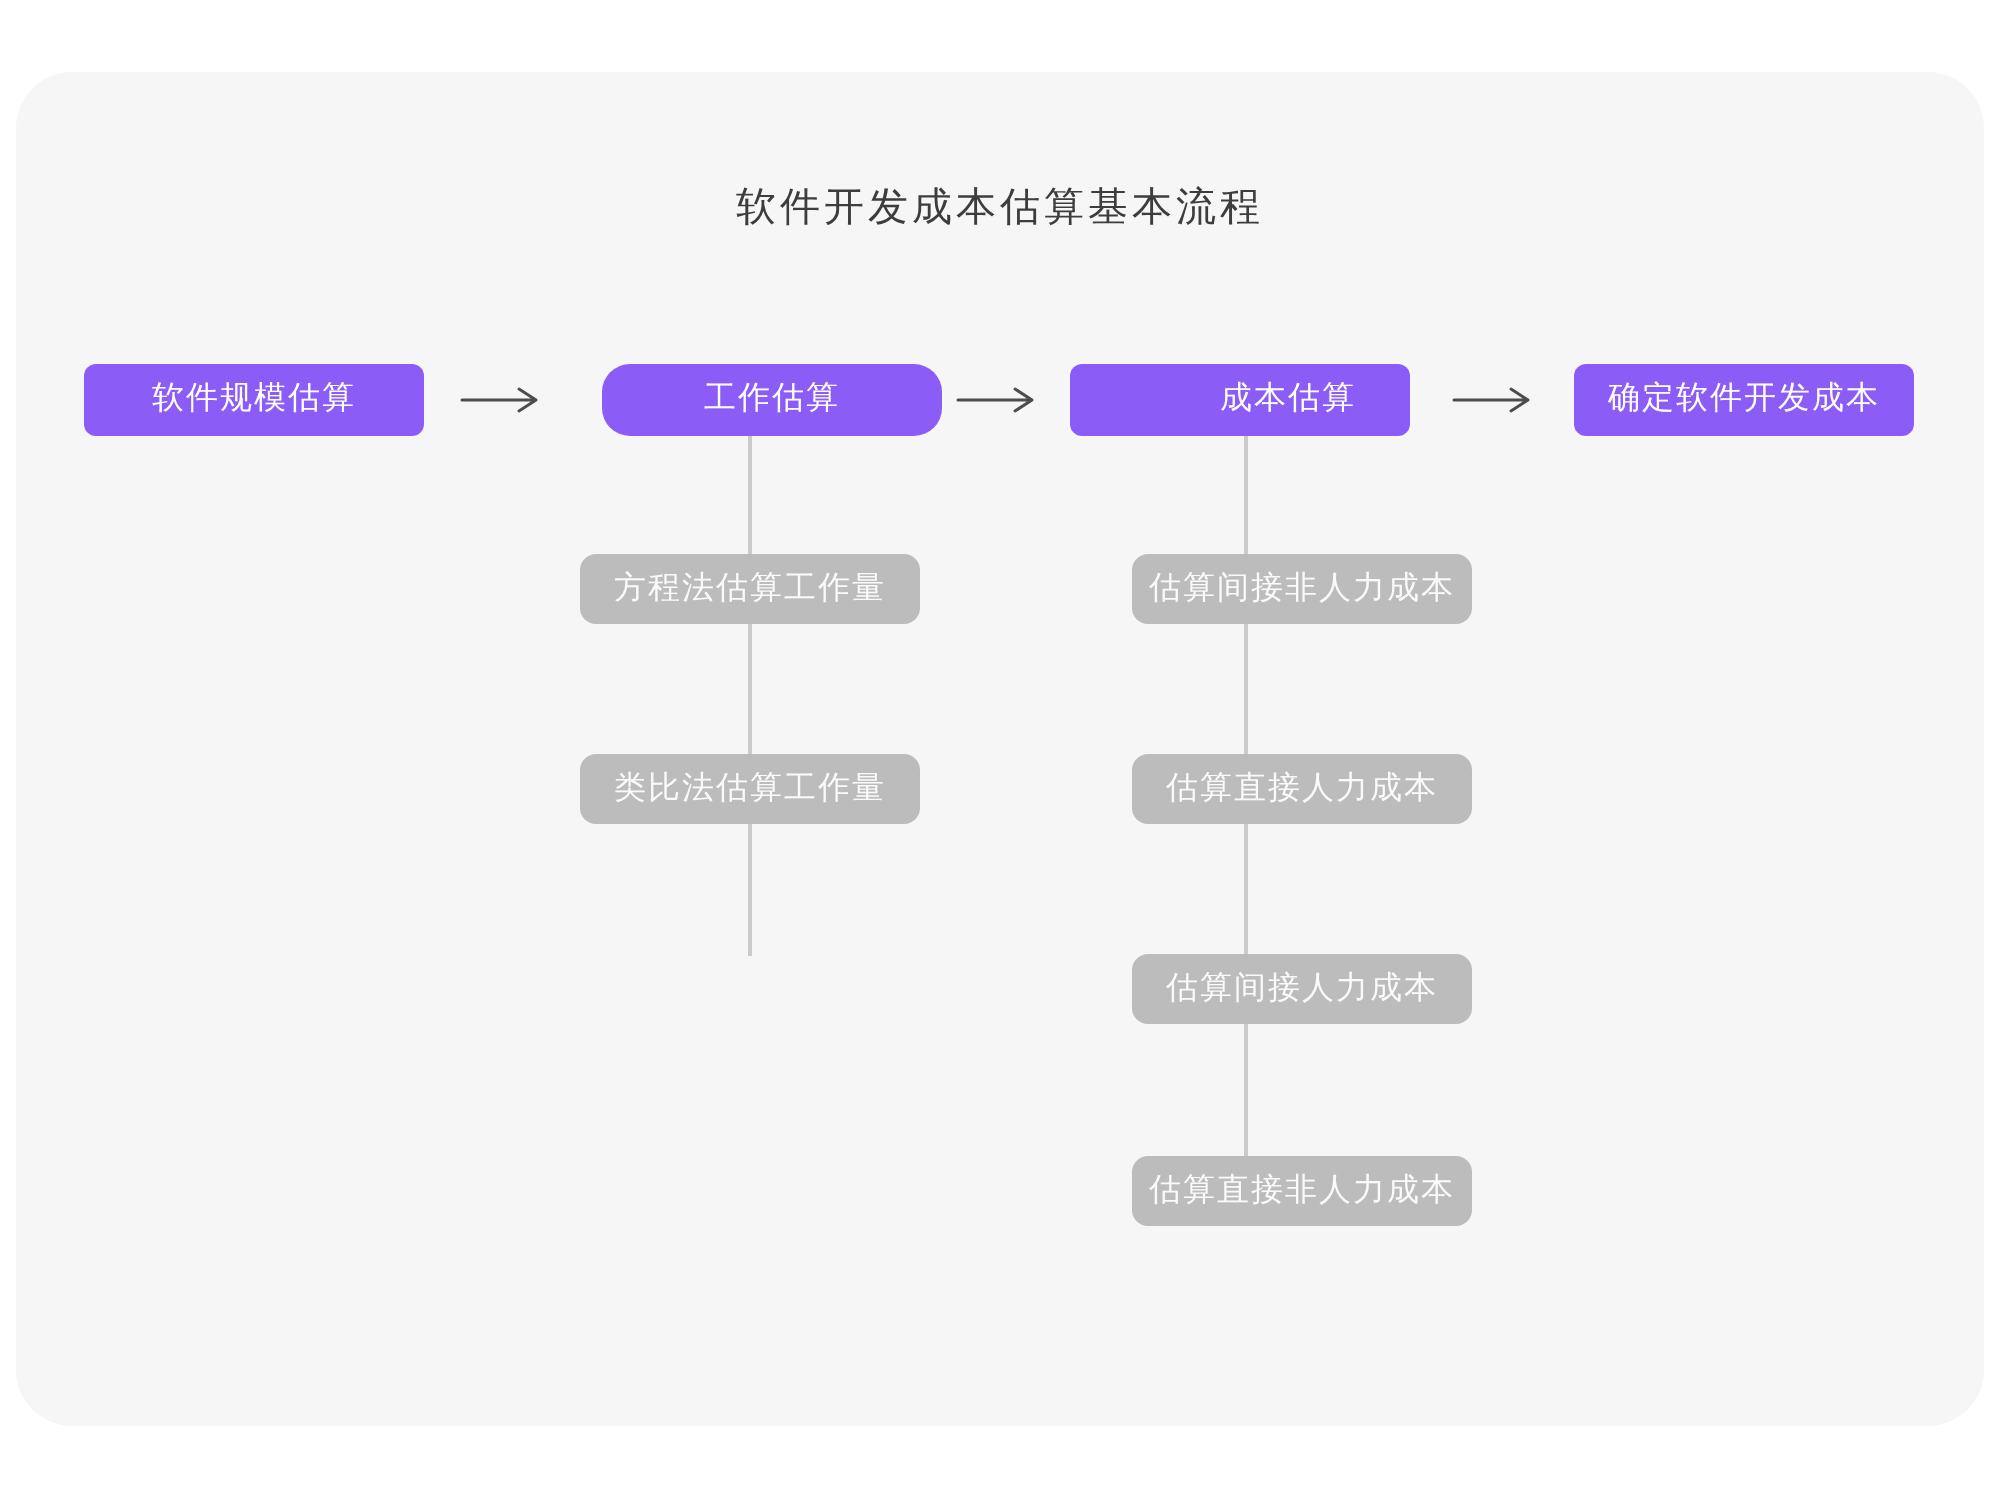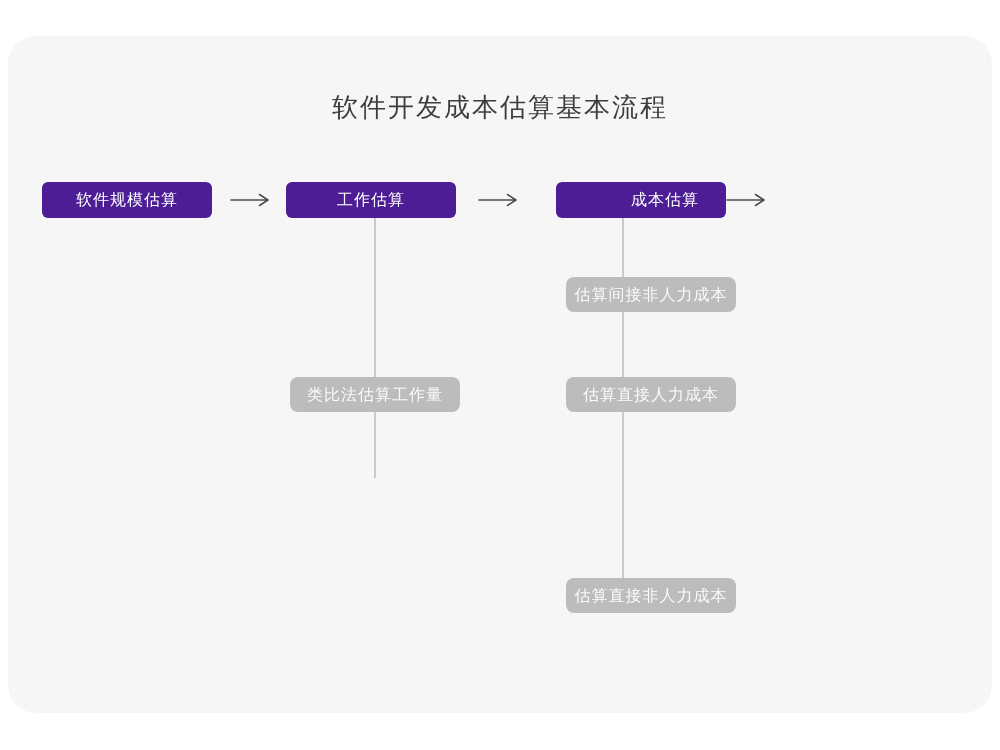--- a/index.html
+++ b/index.html
@@ -14,41 +14,41 @@
     position: absolute;
     left: 8px; top: 36px;
     width: 984px; height: 677px;
     background: #f6f6f6;
     border-radius: 28px;
   }
   .title {
     position: absolute;
     left: 0; right: 0; top: 90px;
     text-align: center;
-    font-size: 26px;
+    font-size: 20px;
     font-weight: 500;
     letter-spacing: 2px;
     color: #3d3d3d;
   }
   .main-node {
     position: absolute;
     top: 182px;
     width: 170px; height: 36px;
-    background: #4c1d95;
+    background: #8b5cf6;
     border-radius: 6px;
     color: #ffffff;
     font-size: 16px;
     letter-spacing: 1px;
     line-height: 36px;
     text-align: center;
     z-index: 3;
   }
   .main-node.n1 { left: 42px; }
-  .main-node.n2 { left: 286px; }
-  .main-node.n3 { left: 556px; padding-left: 48px; }
+  .main-node.n2 { left: 301px; border-radius: 14px; }
+  .main-node.n3 { left: 535px; padding-left: 48px; }
   .main-node.n4 { left: 787px; }
   .arrow {
     position: absolute;
     top: 192px;
     width: 44px; height: 16px;
     z-index: 2;
   }
   .arrow.a1 { left: 229px; }
   .arrow.a2 { left: 477px; }
   .arrow.a3 { left: 725px; }
@@ -98,22 +98,25 @@
   <svg class="arrow a2" viewBox="0 0 44 16">
     <path d="M2 8 H38 M30.5 2.5 L39 8 L30.5 13.5" stroke="#4d4d4d" stroke-width="1.5" fill="none" stroke-linecap="round" stroke-linejoin="round"></path>
   </svg>
 
   <div class="main-node n3">成本估算</div>
 
   <svg class="arrow a3" viewBox="0 0 44 16">
     <path d="M2 8 H38 M30.5 2.5 L39 8 L30.5 13.5" stroke="#4d4d4d" stroke-width="1.5" fill="none" stroke-linecap="round" stroke-linejoin="round"></path>
   </svg>
 
+  <div class="main-node n4">确定软件开发成本</div>
 
   <div class="connector c-work"></div>
   <div class="connector c-cost"></div>
 
+  <div class="sub-node col-work row-0">方程法估算工作量</div>
   <div class="sub-node col-work row-1">类比法估算工作量</div>
 
   <div class="sub-node col-cost row-0">估算间接非人力成本</div>
   <div class="sub-node col-cost row-1">估算直接人力成本</div>
+  <div class="sub-node col-cost row-2">估算间接人力成本</div>
   <div class="sub-node col-cost row-3">估算直接非人力成本</div>
 </div>
 
 </body></html>

